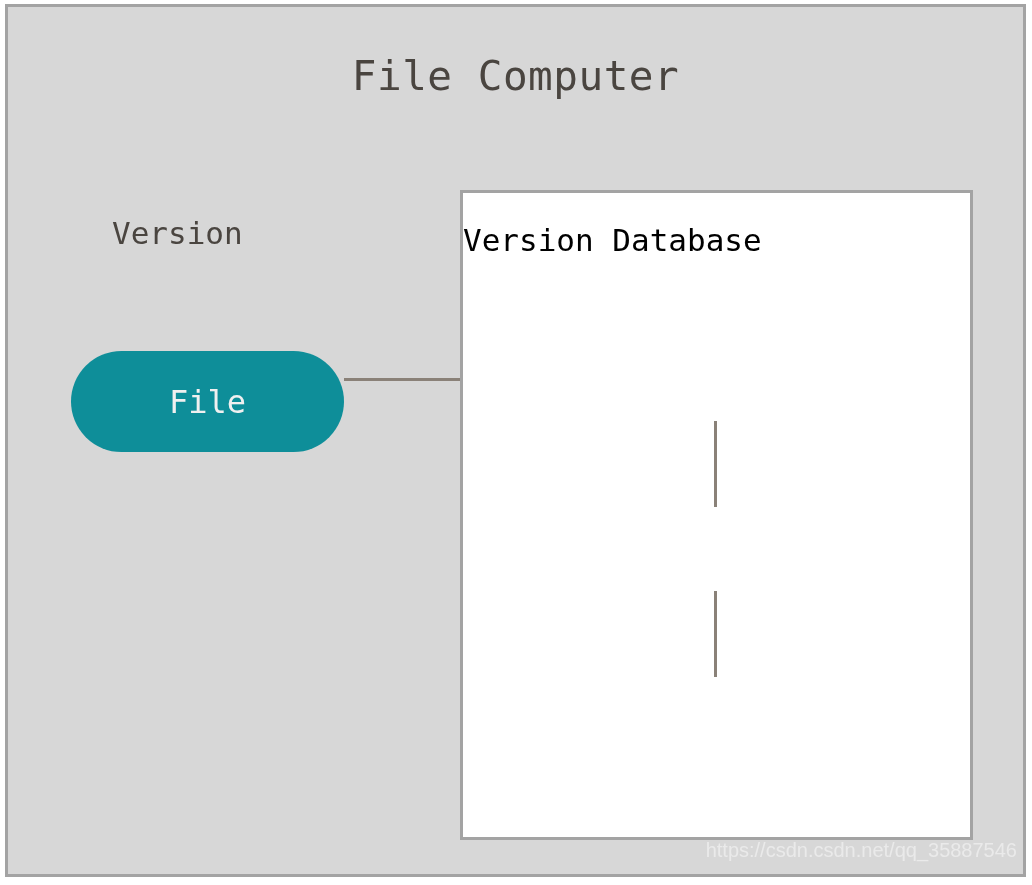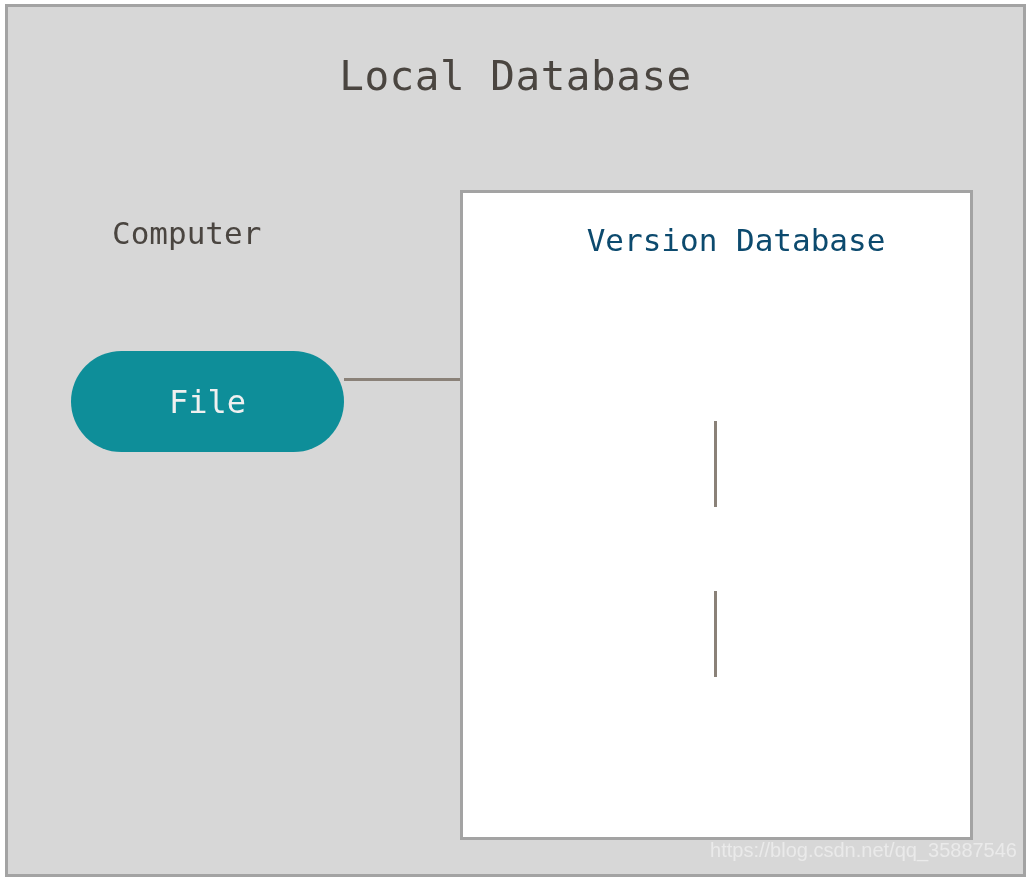--- a/index.html
+++ b/index.html
@@ -65,24 +65,24 @@
     background: #ffffff;
     border: 3px solid #a3a3a3;
     box-sizing: border-box;
   }
 
   .version-database-title {
     position: absolute;
     left: 0;
     top: 26px;
     width: 546px;
-    text-align: center;
+    text-align: left;
     font-size: 31px;
     line-height: 42px;
-    color: #0c4a6e;
+    color: #000000;
     white-space: pre;
   }
 
   
   .node {
     position: absolute;
     display: flex;
     align-items: center;
     justify-content: center;
     box-sizing: border-box;
@@ -137,37 +137,37 @@
     white-space: pre;
   }
 </style>
 </head>
 <body>
 
 <div class="canvas">
 
   <div class="local-computer-frame">
 
-    <div class="local-computer-title">Local Database</div>
+    <div class="local-computer-title">File Computer</div>
 
-    <div class="checkout-label">Computer</div>
+    <div class="checkout-label">Version</div>
 
     <div class="node node-file">
       <span>File</span>
     </div>
 
     <div class="connector connector-horizontal"></div>
 
     <div class="version-database-panel">
 
       <div class="version-database-title">Version Database</div>
 
     </div>
 
     <div class="connector connector-v3-v2"></div>
 
     <div class="connector connector-v2-v1"></div>
 
-    <div class="watermark">https://blog.csdn.net/qq_35887546</div>
+    <div class="watermark">https://csdn.csdn.net/qq_35887546</div>
 
   </div>
 
 </div>
 
 </body></html>

